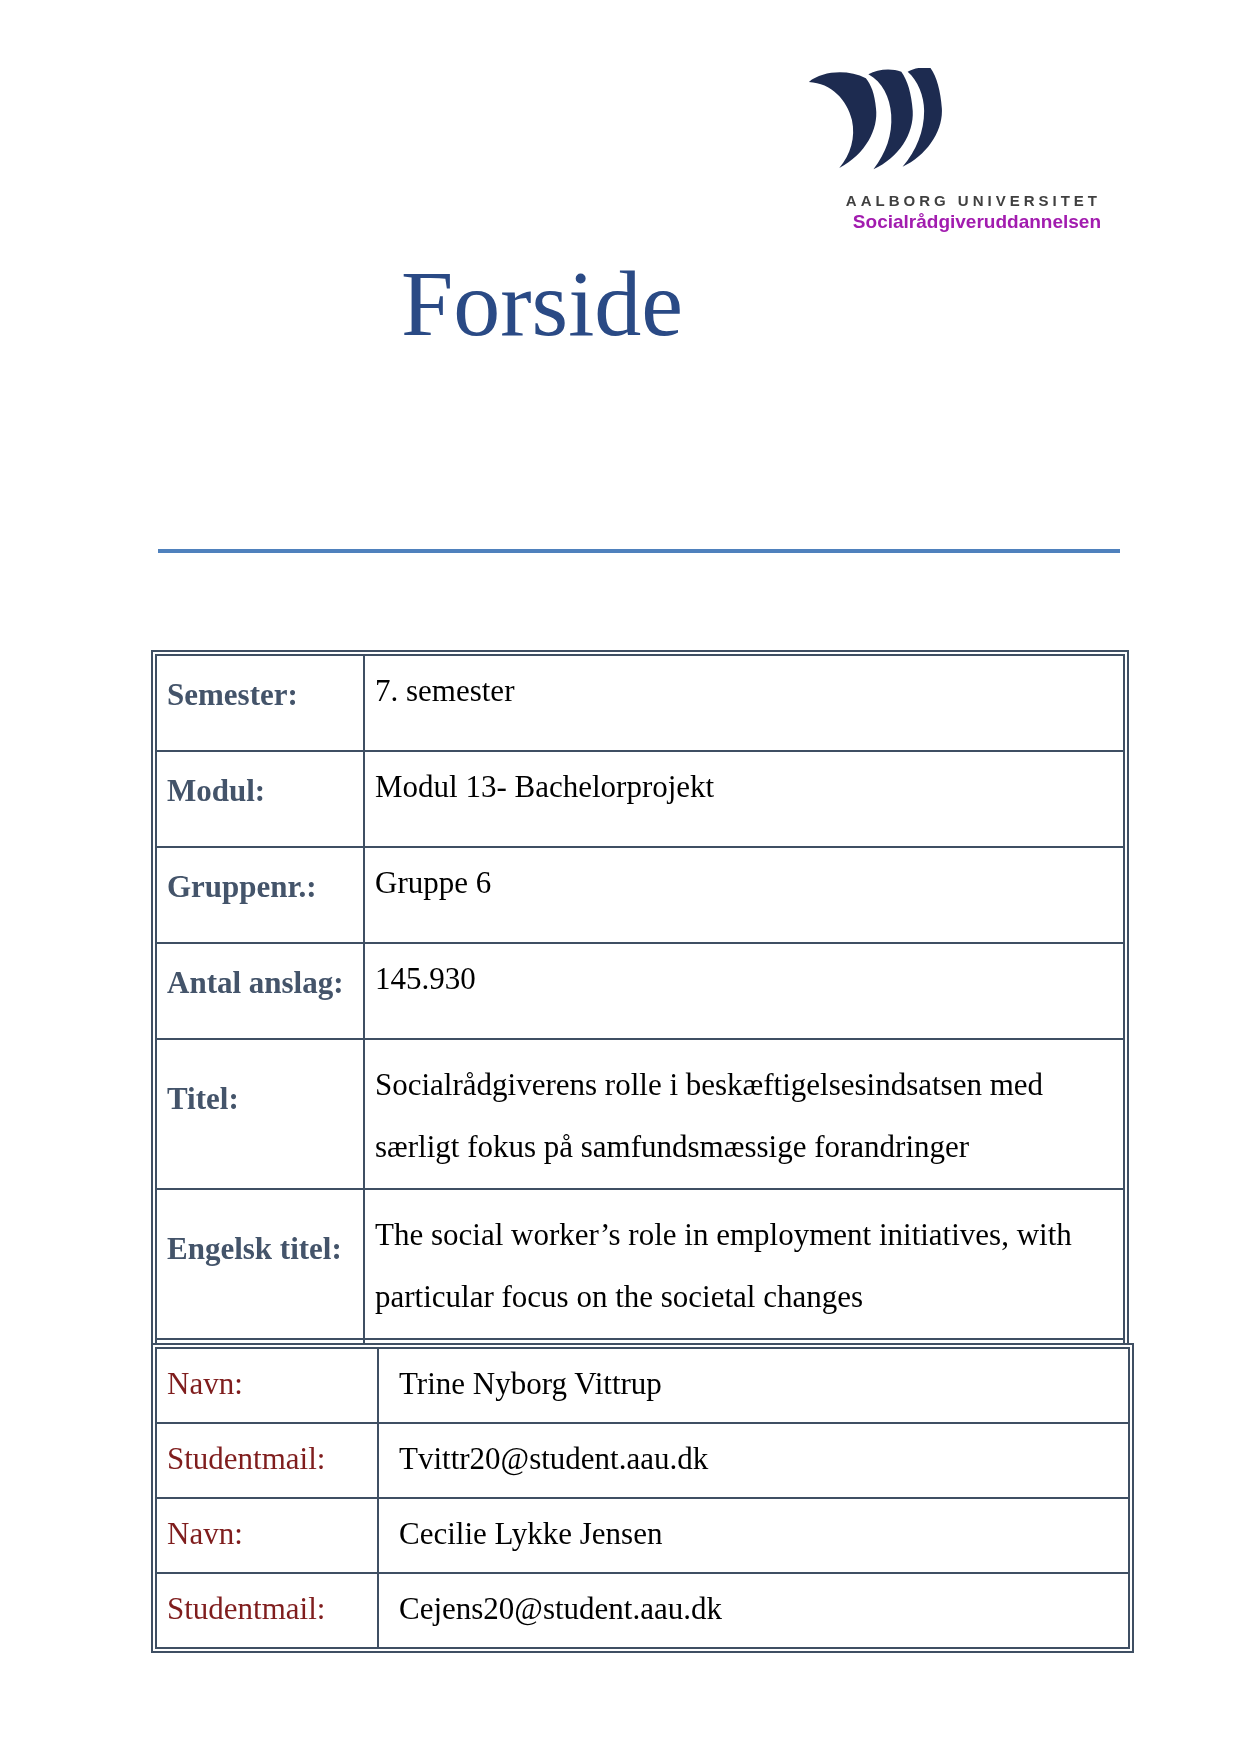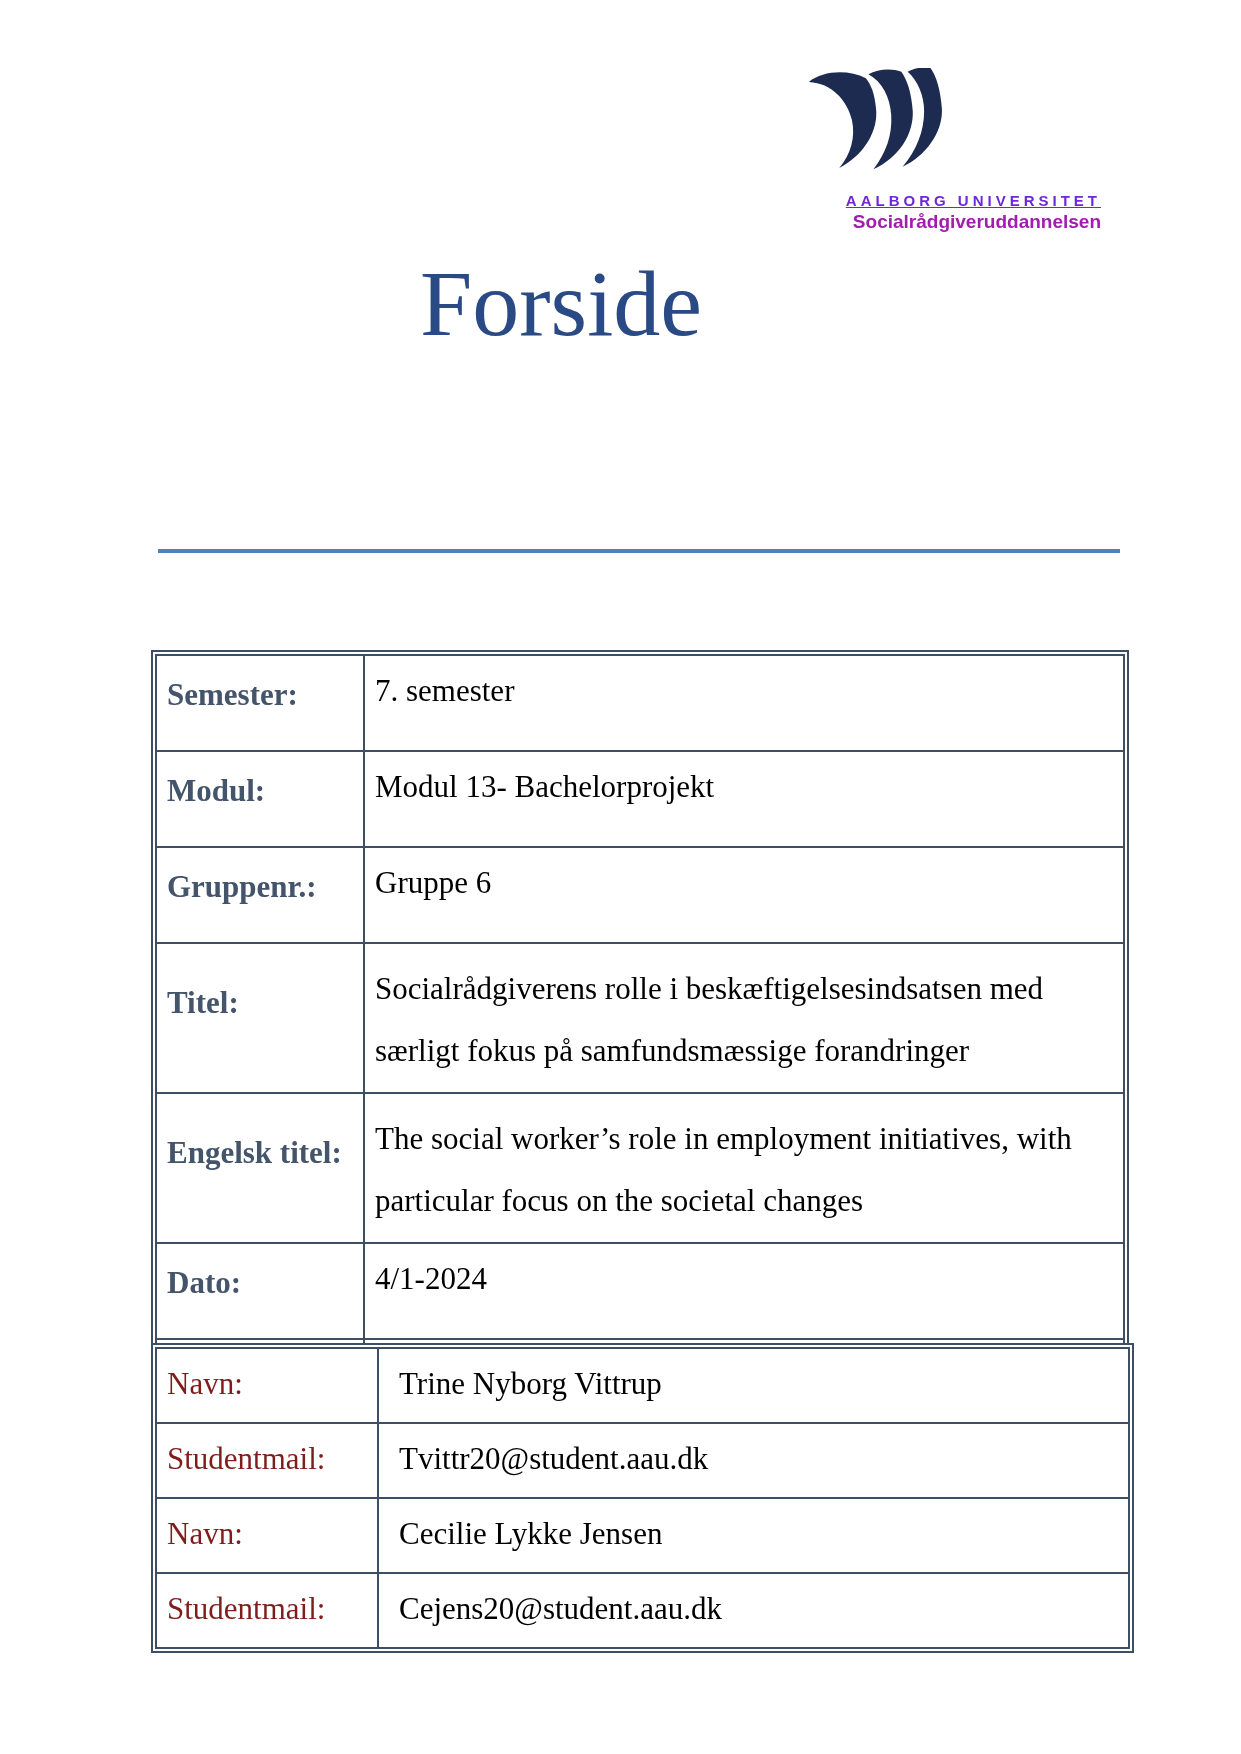--- a/index.html
+++ b/index.html
@@ -28,40 +28,39 @@
     width: 152px;
     height: 114px;
     margin: 0 auto 6px auto;
     margin-right: 120px;
   }
   .logo-university {
     font-family: "Liberation Sans", "DejaVu Sans", sans-serif;
     font-weight: bold;
     font-size: 15px;
     letter-spacing: 4px;
-    color: #6d28d9;
+    color: #404040;
     white-space: nowrap;
     text-align: right;
-    text-decoration: underline;
   }
   .logo-department {
     font-family: "Liberation Sans", "DejaVu Sans", sans-serif;
     font-weight: bold;
     font-size: 19px;
     color: #a21caf;
     white-space: nowrap;
     text-align: right;
     margin-top: 2px;
   }
 
   
   .heading-wrap {
     position: absolute;
     top: 252px;
-    left: 156px;
+    left: 137px;
     width: 810px;
     text-align: center;
   }
   .page-title {
     font-size: 94px;
     font-weight: normal;
     color: #2a4a85;
     line-height: 1.1;
     margin: 0;
   }
@@ -160,20 +159,24 @@
         <td class="value-cell">7. semester</td>
       </tr>
       <tr class="row-single">
         <td class="label-cell">Modul:</td>
         <td class="value-cell value-pad">Modul 13- Bachelorprojekt</td>
       </tr>
       <tr class="row-single">
         <td class="label-cell">Gruppenr.:</td>
         <td class="value-cell value-pad">Gruppe 6</td>
       </tr>
+      <tr class="row-single">
+        <td class="label-cell">Antal anslag:</td>
+        <td class="value-cell">145.930</td>
+      </tr>
       <tr class="row-double">
         <td class="label-cell">Titel:</td>
         <td class="value-cell">Socialrådgiverens rolle i beskæftigelsesindsatsen med særligt fokus på samfundsmæssige forandringer</td>
       </tr>
       <tr class="row-double">
         <td class="label-cell">Engelsk titel:</td>
         <td class="value-cell">The social worker’s role in employment initiatives, with particular focus on the societal changes</td>
       </tr>
       <tr class="row-single">
         <td class="label-cell">Dato:</td>

